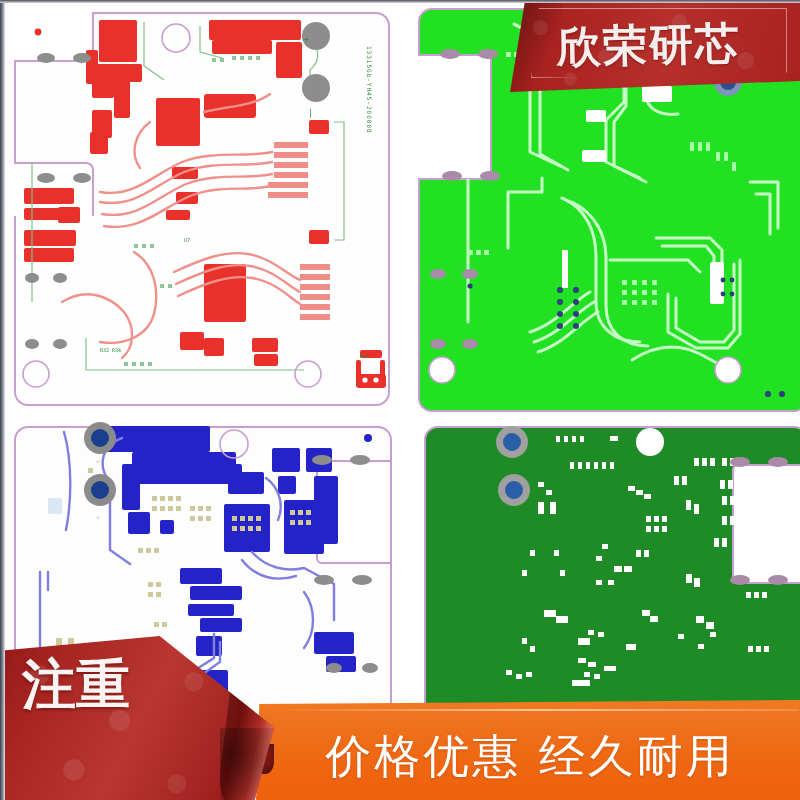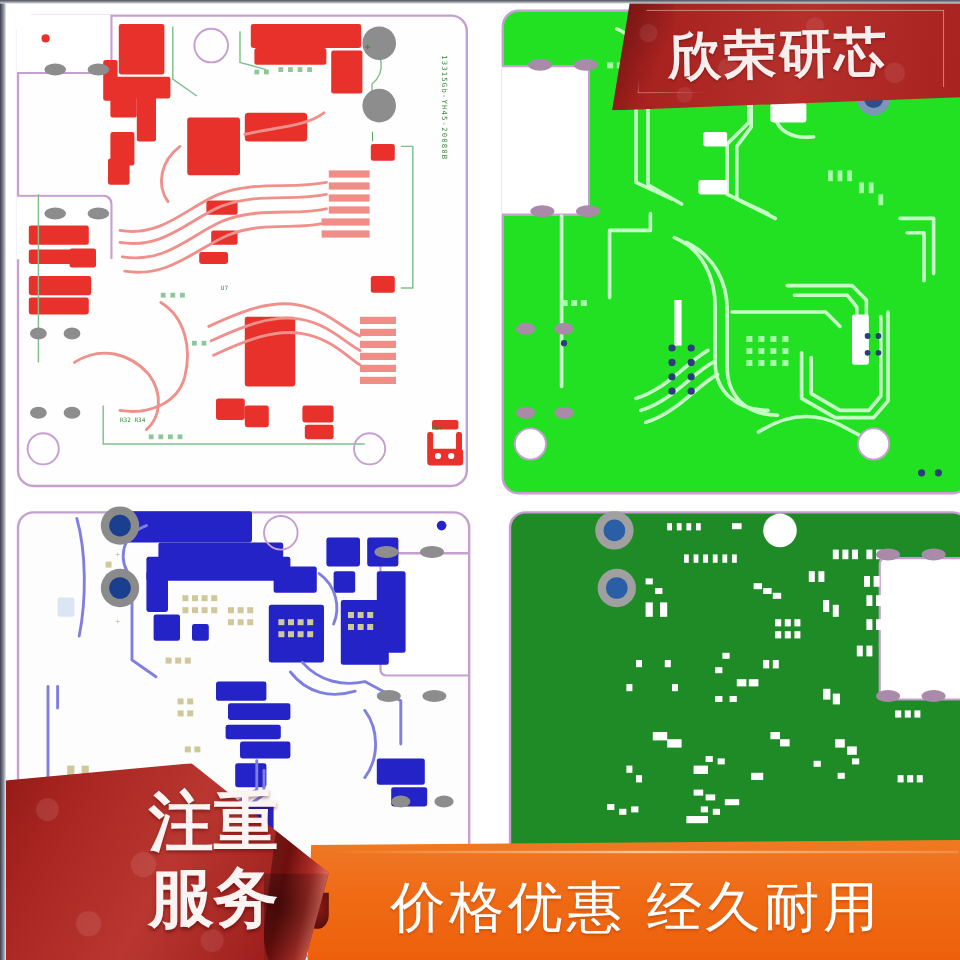--- a/index.html
+++ b/index.html
@@ -72,21 +72,21 @@
       linear-gradient(118deg,#8e1815 0%,#a82521 22%,#b93730 52%,#a12220 80%,#8b1613 100%);
   }
   #curl .roll{position:absolute;right:-4px;top:0;width:52px;height:176px;
     background:linear-gradient(95deg,rgba(0,0,0,.30) 0%,#6e0f0d 30%,#ad2d27 62%,#e0695c 82%,#7d1411 100%);
     border-radius:0 0 40% 46%/0 0 18% 24%;
     transform:skewX(-7deg);}
   #curl .rollshadow{position:absolute;right:-26px;bottom:-6px;width:80px;height:90px;
     background:radial-gradient(ellipse at 20% 30%, rgba(0,0,0,.40), rgba(0,0,0,0) 70%);}
   #curl-text{position:absolute;left:22px;top:652px;width:210px;z-index:29;
     color:#fbf4f2;font-family:"DejaVu Serif",serif;font-weight:700;font-size:54px;
-    line-height:64px;text-align:right;text-shadow:0 2px 3px rgba(70,0,0,.45);}
+    line-height:64px;text-align:left;text-shadow:0 2px 3px rgba(70,0,0,.45);}
 
   
   #orange{position:absolute;left:256px;top:700px;width:548px;height:102px;z-index:26;
     background:linear-gradient(180deg,#f07a20 0%,#ef7421 14%,#ef6a14 48%,#ee5f0c 100%);
     -webkit-clip-path:polygon(0.6% 4%,100% 0%,100% 100%,0% 100%);
     clip-path:polygon(0.6% 4%,100% 0%,100% 100%,0% 100%);}
   #orange .sheen{position:absolute;left:3%;top:9px;width:96%;height:2px;
     background:linear-gradient(90deg,rgba(255,225,190,.0),rgba(255,225,190,.75),rgba(255,225,190,.2));}
   #orange-text{position:absolute;left:256px;top:722px;width:548px;height:70px;z-index:27;
     display:flex;align-items:center;justify-content:center;
@@ -550,21 +550,20 @@
     <div class="inner-line"></div>
   </div>
   <div id="ribbon-text">欣荣研芯</div>
 
   <div id="curl">
     <div class="roll"></div>
     <div class="rollshadow"></div>
   </div>
   <div id="curl-text">
     <div>注重</div>
-    <div>服务</div>
   </div>
 
   <div id="orange">
     <div class="sheen"></div>
     <div class="nub"></div>
   </div>
   <div id="orange-text">价格优惠  经久耐用</div>
 
   <div class="edge-l"></div>
   <div class="edge-t"></div>

